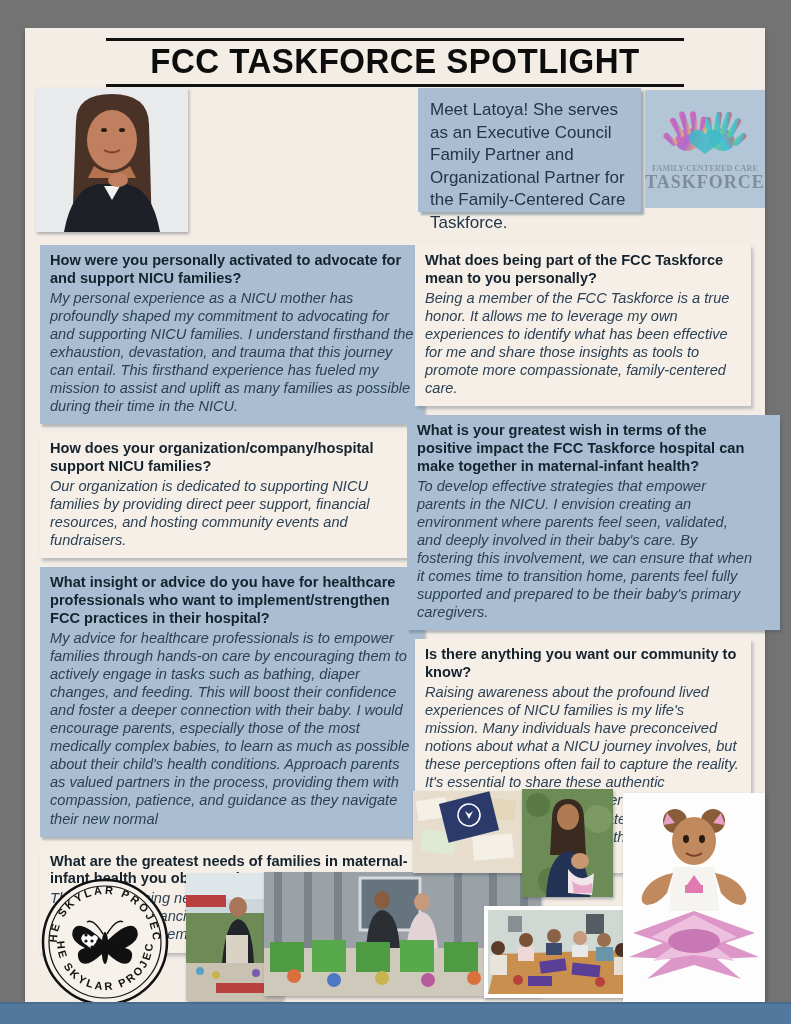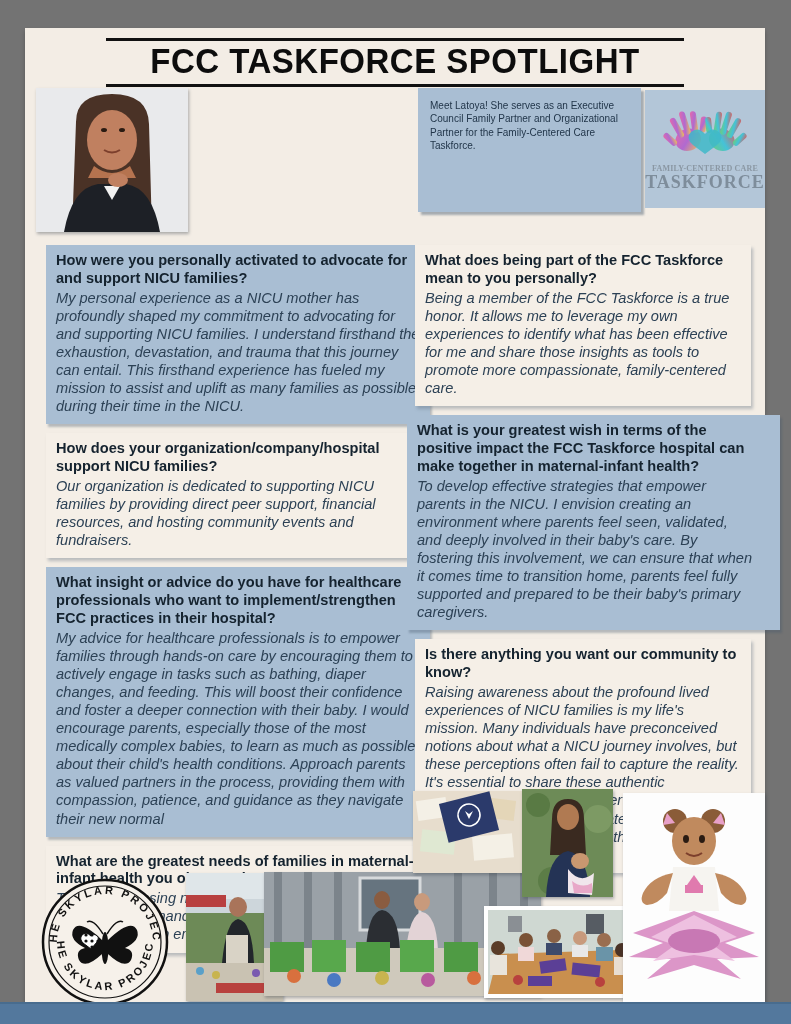--- a/index.html
+++ b/index.html
@@ -14,28 +14,28 @@
   .rule { border-top:3px solid #111; }
   .masthead h1 { font-size:33px; font-weight:900; letter-spacing:.5px; color:#0d0d0d; padding:2px 0 3px; transform:scaleY(1.04); white-space:nowrap; }
 
   
   .headshot { position:absolute; left:11px; top:60px; width:152px; height:144px; background:#e9eaec; overflow:hidden; }
   .bio { position:absolute; left:172px; top:64px; width:225px; }
   .bio .name { font-size:17.5px; font-weight:800; color:#111; letter-spacing:.3px; margin-bottom:3px; }
   .bio-line { font-size:15.5px; color:#2e2e2e; line-height:1.3; }
   .bio-line.u { text-decoration:underline; }
   .intro-box { position:absolute; left:393px; top:60px; width:223px; height:124px; background:#a9bed3; padding:11px 12px; box-shadow:3px 3px 2px rgba(70,90,110,.45); }
-  .intro-box p { font-size:10px; line-height:1.33; color:#22364a; }
+  .intro-box p { font-size:17px; line-height:1.33; color:#22364a; }
   .fcc-logo { position:absolute; left:620px; top:62px; width:120px; height:118px; background:#b3c6d8; text-align:center; padding-top:6px;font-family:Liberation Serif, serif; }
   .fcc-logo .line1 { font-size:8px; font-weight:800; color:#8a97a3; letter-spacing:.2px; margin-top:2px; }
   .fcc-logo .line2 { font-size:18px; font-weight:800; color:#7e8d9b; letter-spacing:1px; margin-top:-1px;text-align:center; }
 
   
   .col { position:absolute; display:flex; flex-direction:column; gap:9px; }
-  .col-left  { left:21px;   top:217px; width:384px; }
+  .col-left  { left:15px;   top:217px; width:384px; }
   .col-right { left:390px; top:217px; width:336px; }
   .qa { padding:7px 10px 9px; }
   .qa.blue { background:#a9bed3; box-shadow:2px 3px 2px rgba(70,90,110,.35); }
   .qa.card { background:#f5efe7; box-shadow:2px 3px 3px rgba(100,115,130,.4); }
   .qa .q { font-size:14.6px; font-weight:800; color:#15232f; line-height:1.22; margin-bottom:1px; }
   .qa .a { font-size:14.6px; font-style:italic; color:#2c4155; line-height:1.24; }
   .col-right .qa.bleed { margin-right:-29px; margin-left:-8px; padding-right:24px; }
 
   
   .photo { position:absolute; background:#fff; box-shadow:1px 2px 3px rgba(60,70,80,.4); }

